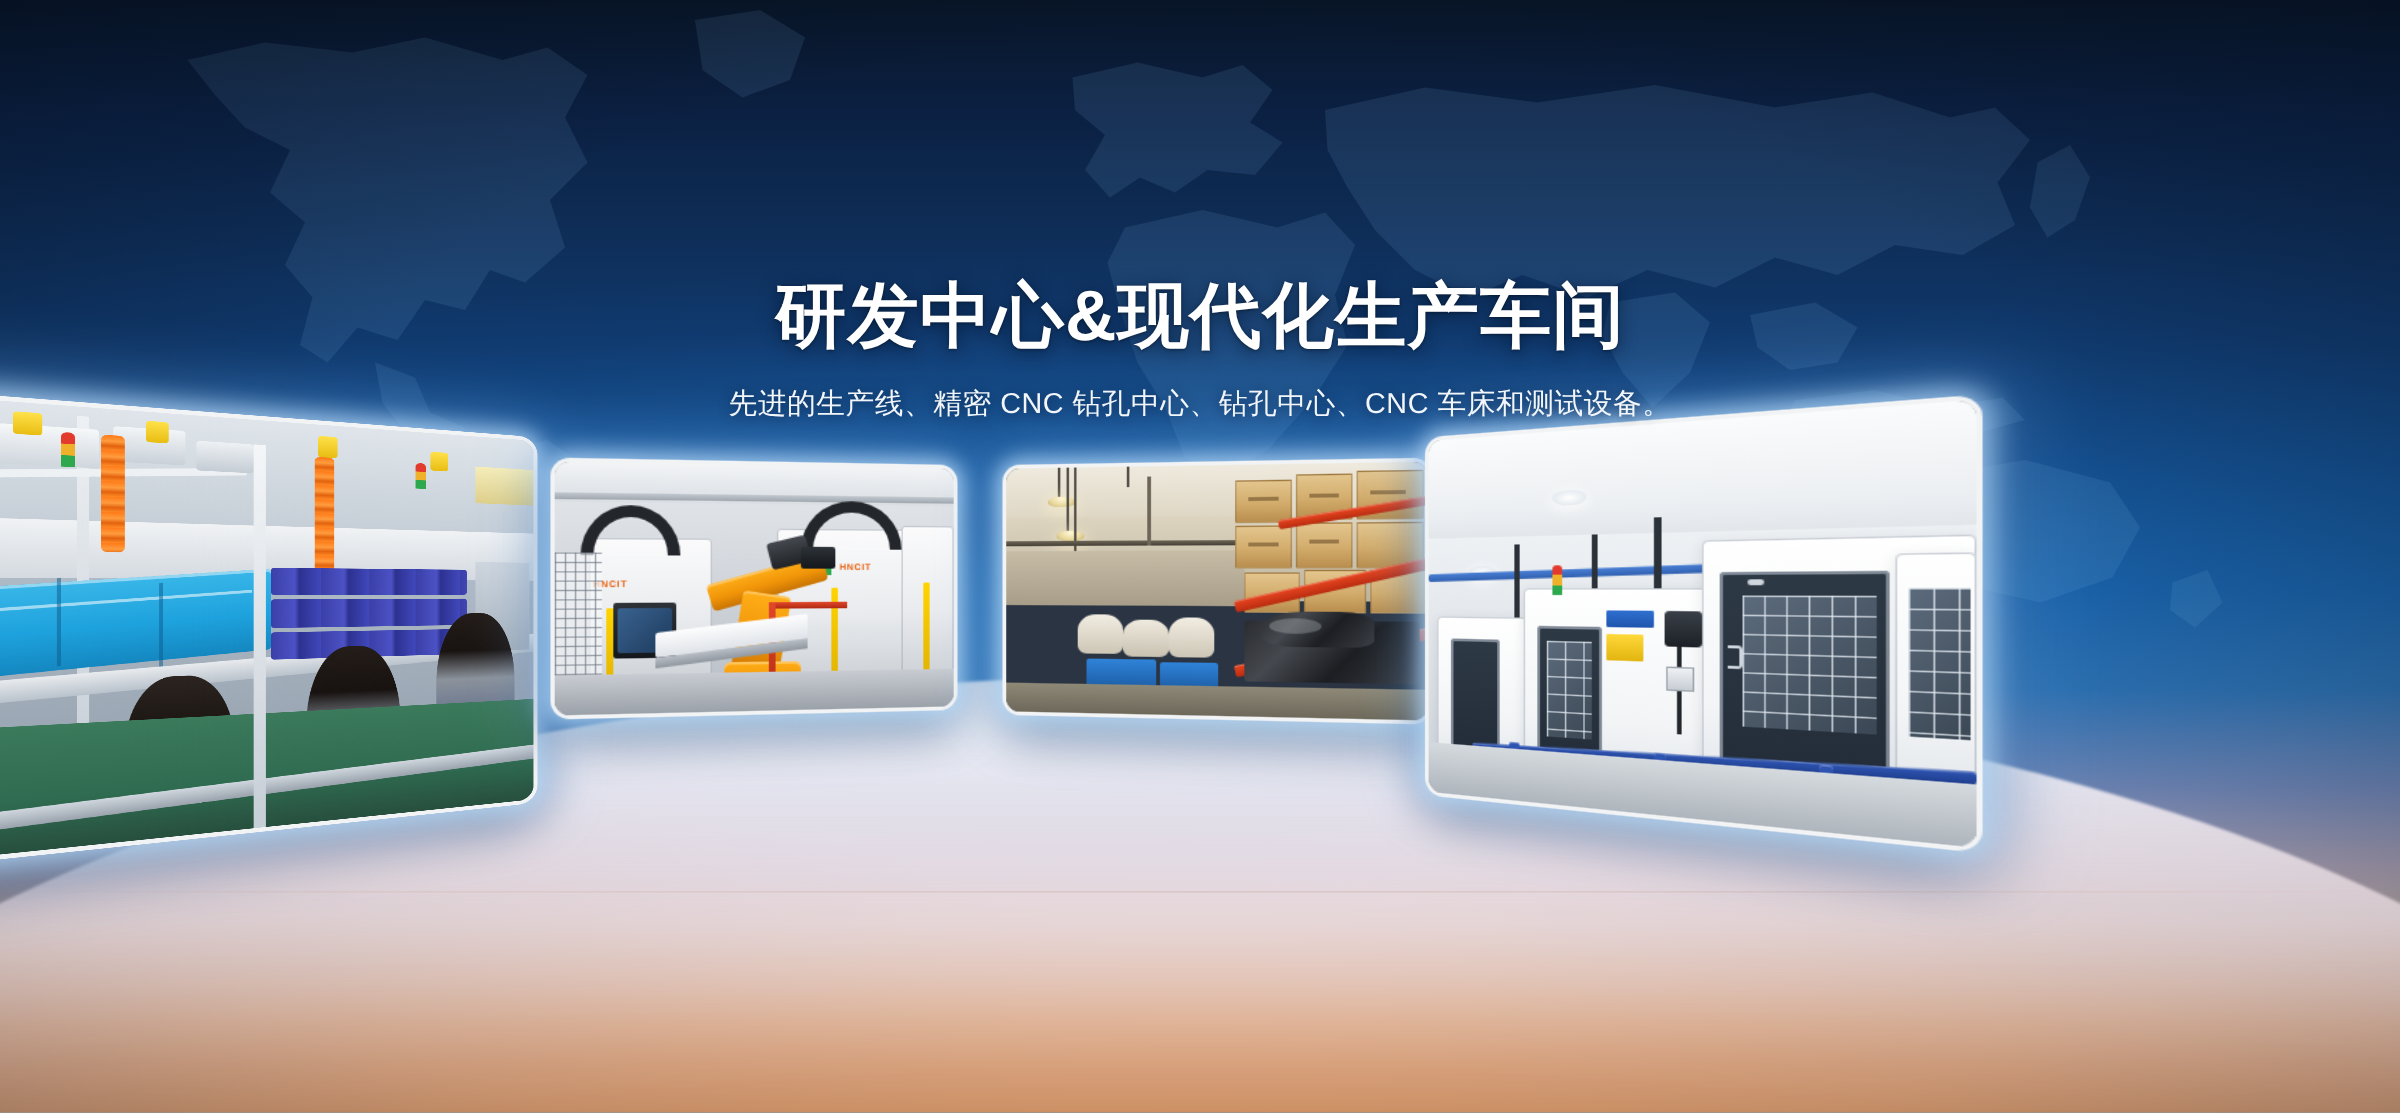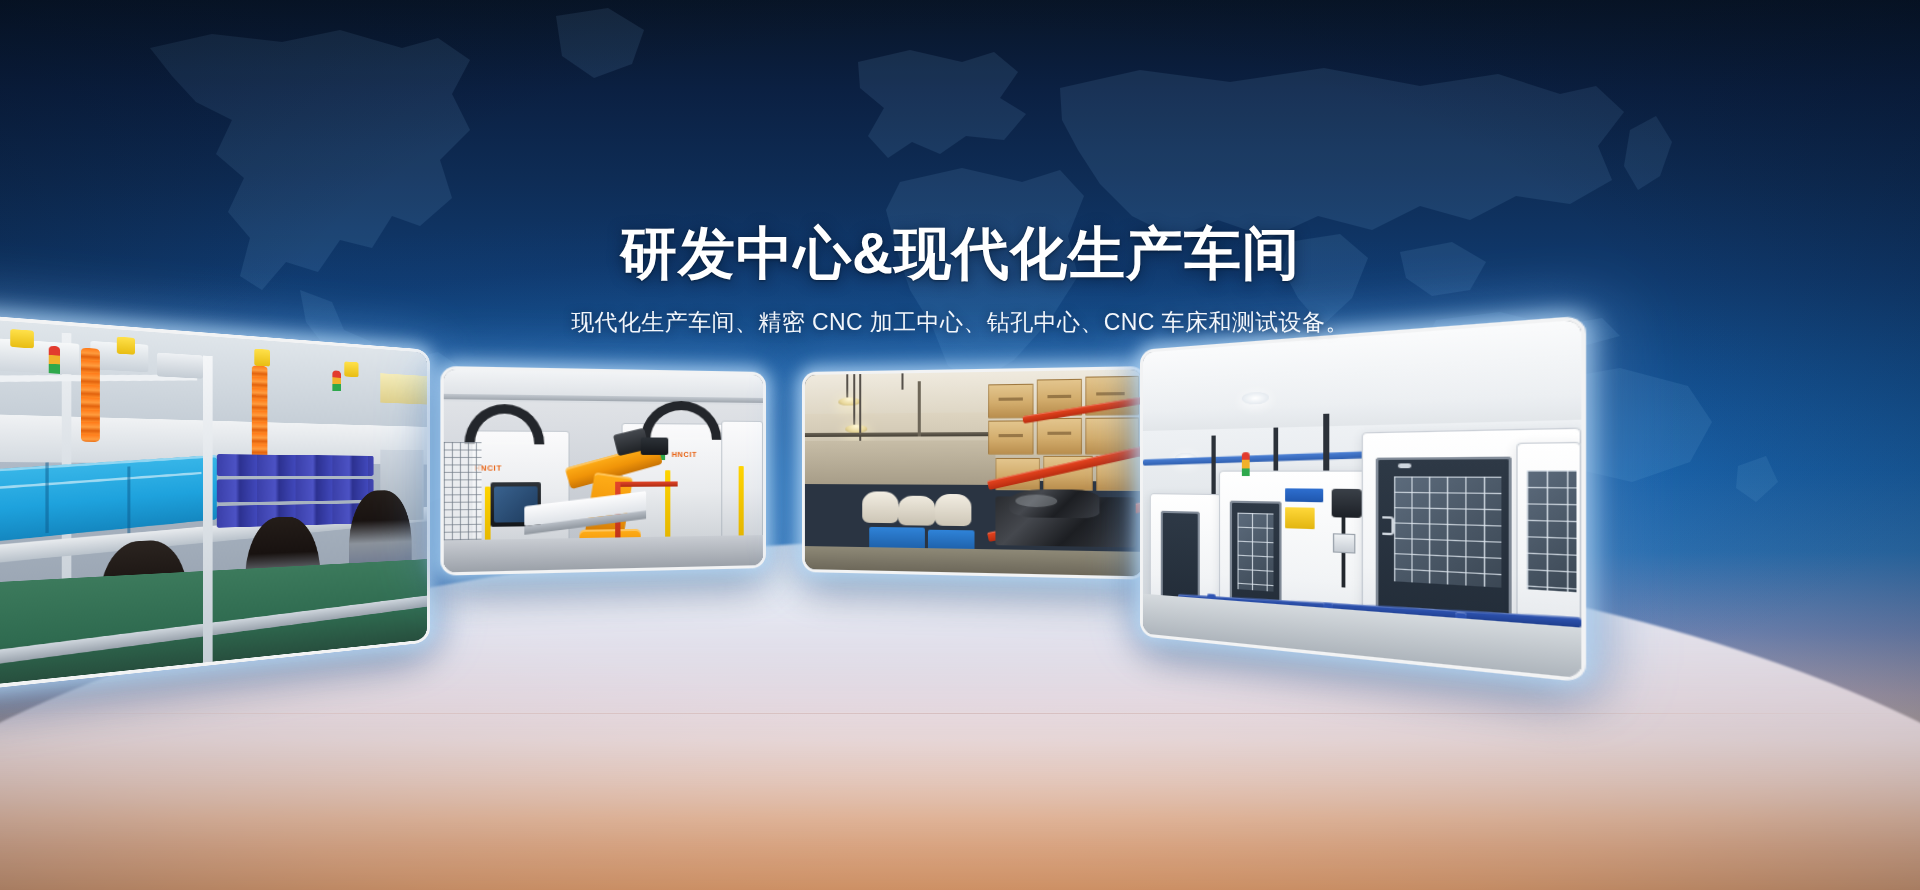--- a/index.html
+++ b/index.html
@@ -275,21 +275,21 @@
         <path d="M1738 476 L1766 466 L1778 492 L1756 512 L1736 498 Z"></path>
       </g>
     </svg>
   </div>
 
   <div class="bg-glow"></div>
   <div class="bg-vignette"></div>
 
   <div class="headings">
     <div class="hero-title">研发中心&amp;现代化生产车间</div>
-    <div class="hero-sub">现代化生产车间、精密 CNC 加工中心、钻孔中心、CNC 车床和测试设备。</div>
+    <div class="hero-sub">先进的生产线、精密 CNC 钻孔中心、钻孔中心、CNC 车床和测试设备。</div>
   </div>
 
   <div class="panels">
 
     <div class="panel" id="panel-1">
       <div class="frame">
         <div class="photo p1">
           <div class="layer p1-ceil"></div>
           <div class="layer p1-rack"></div>
 

